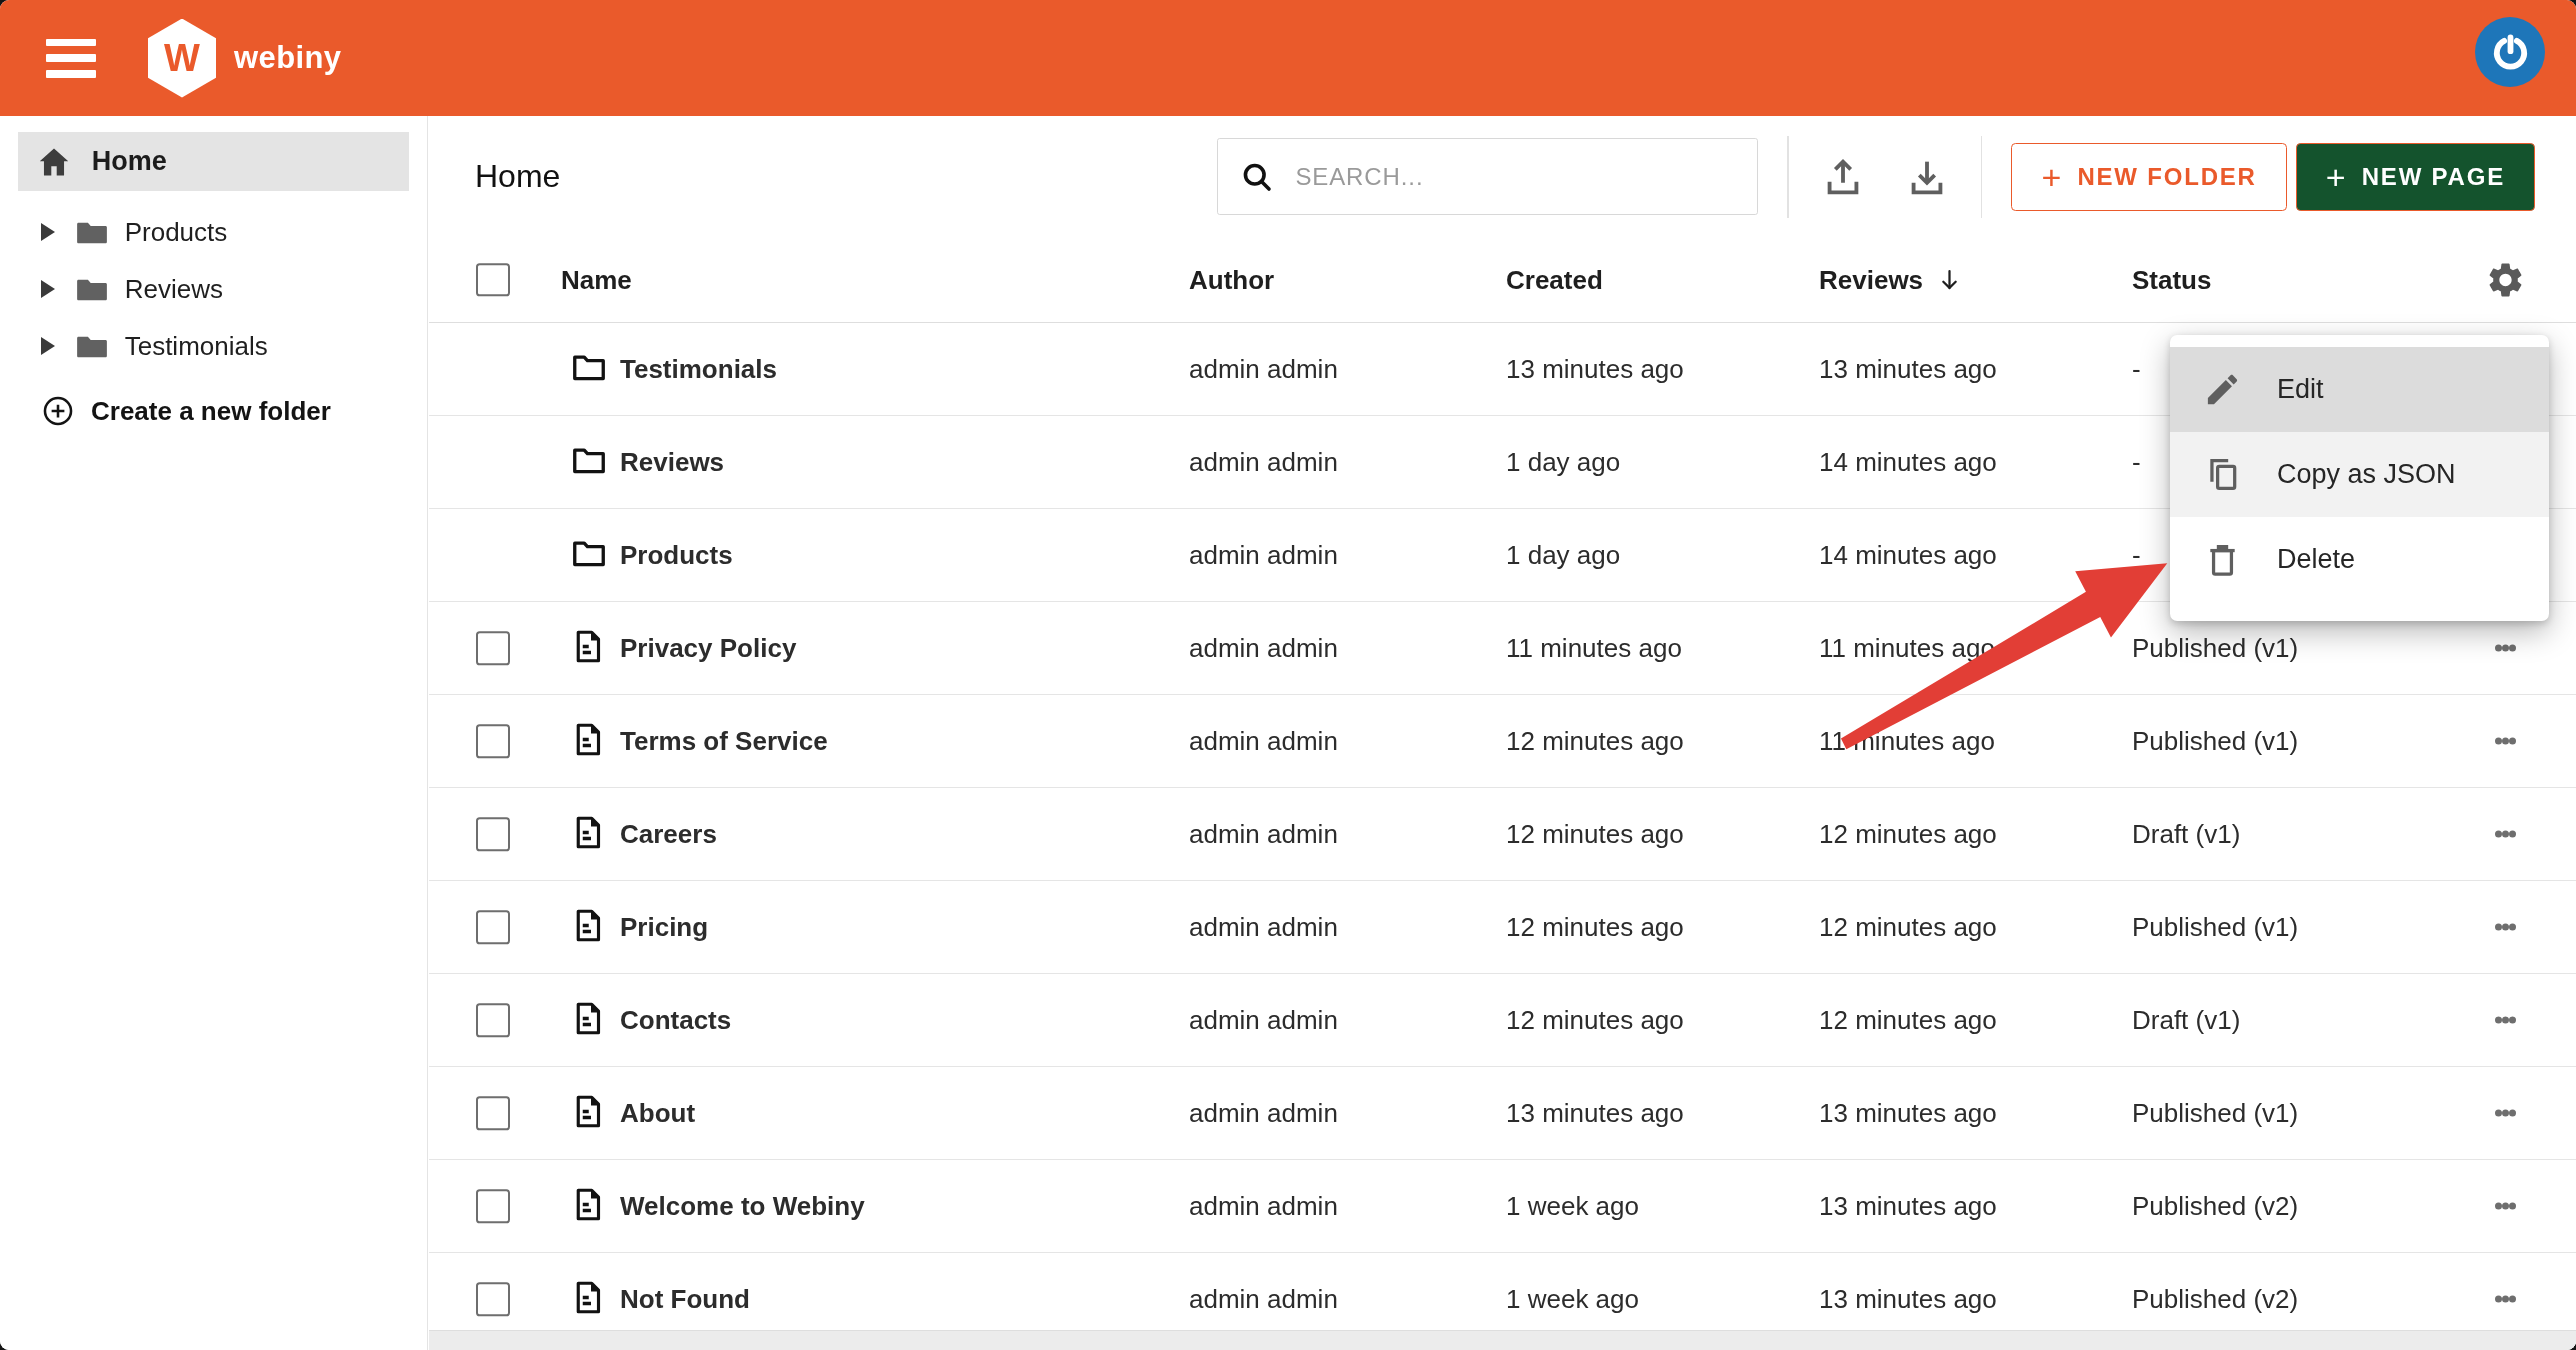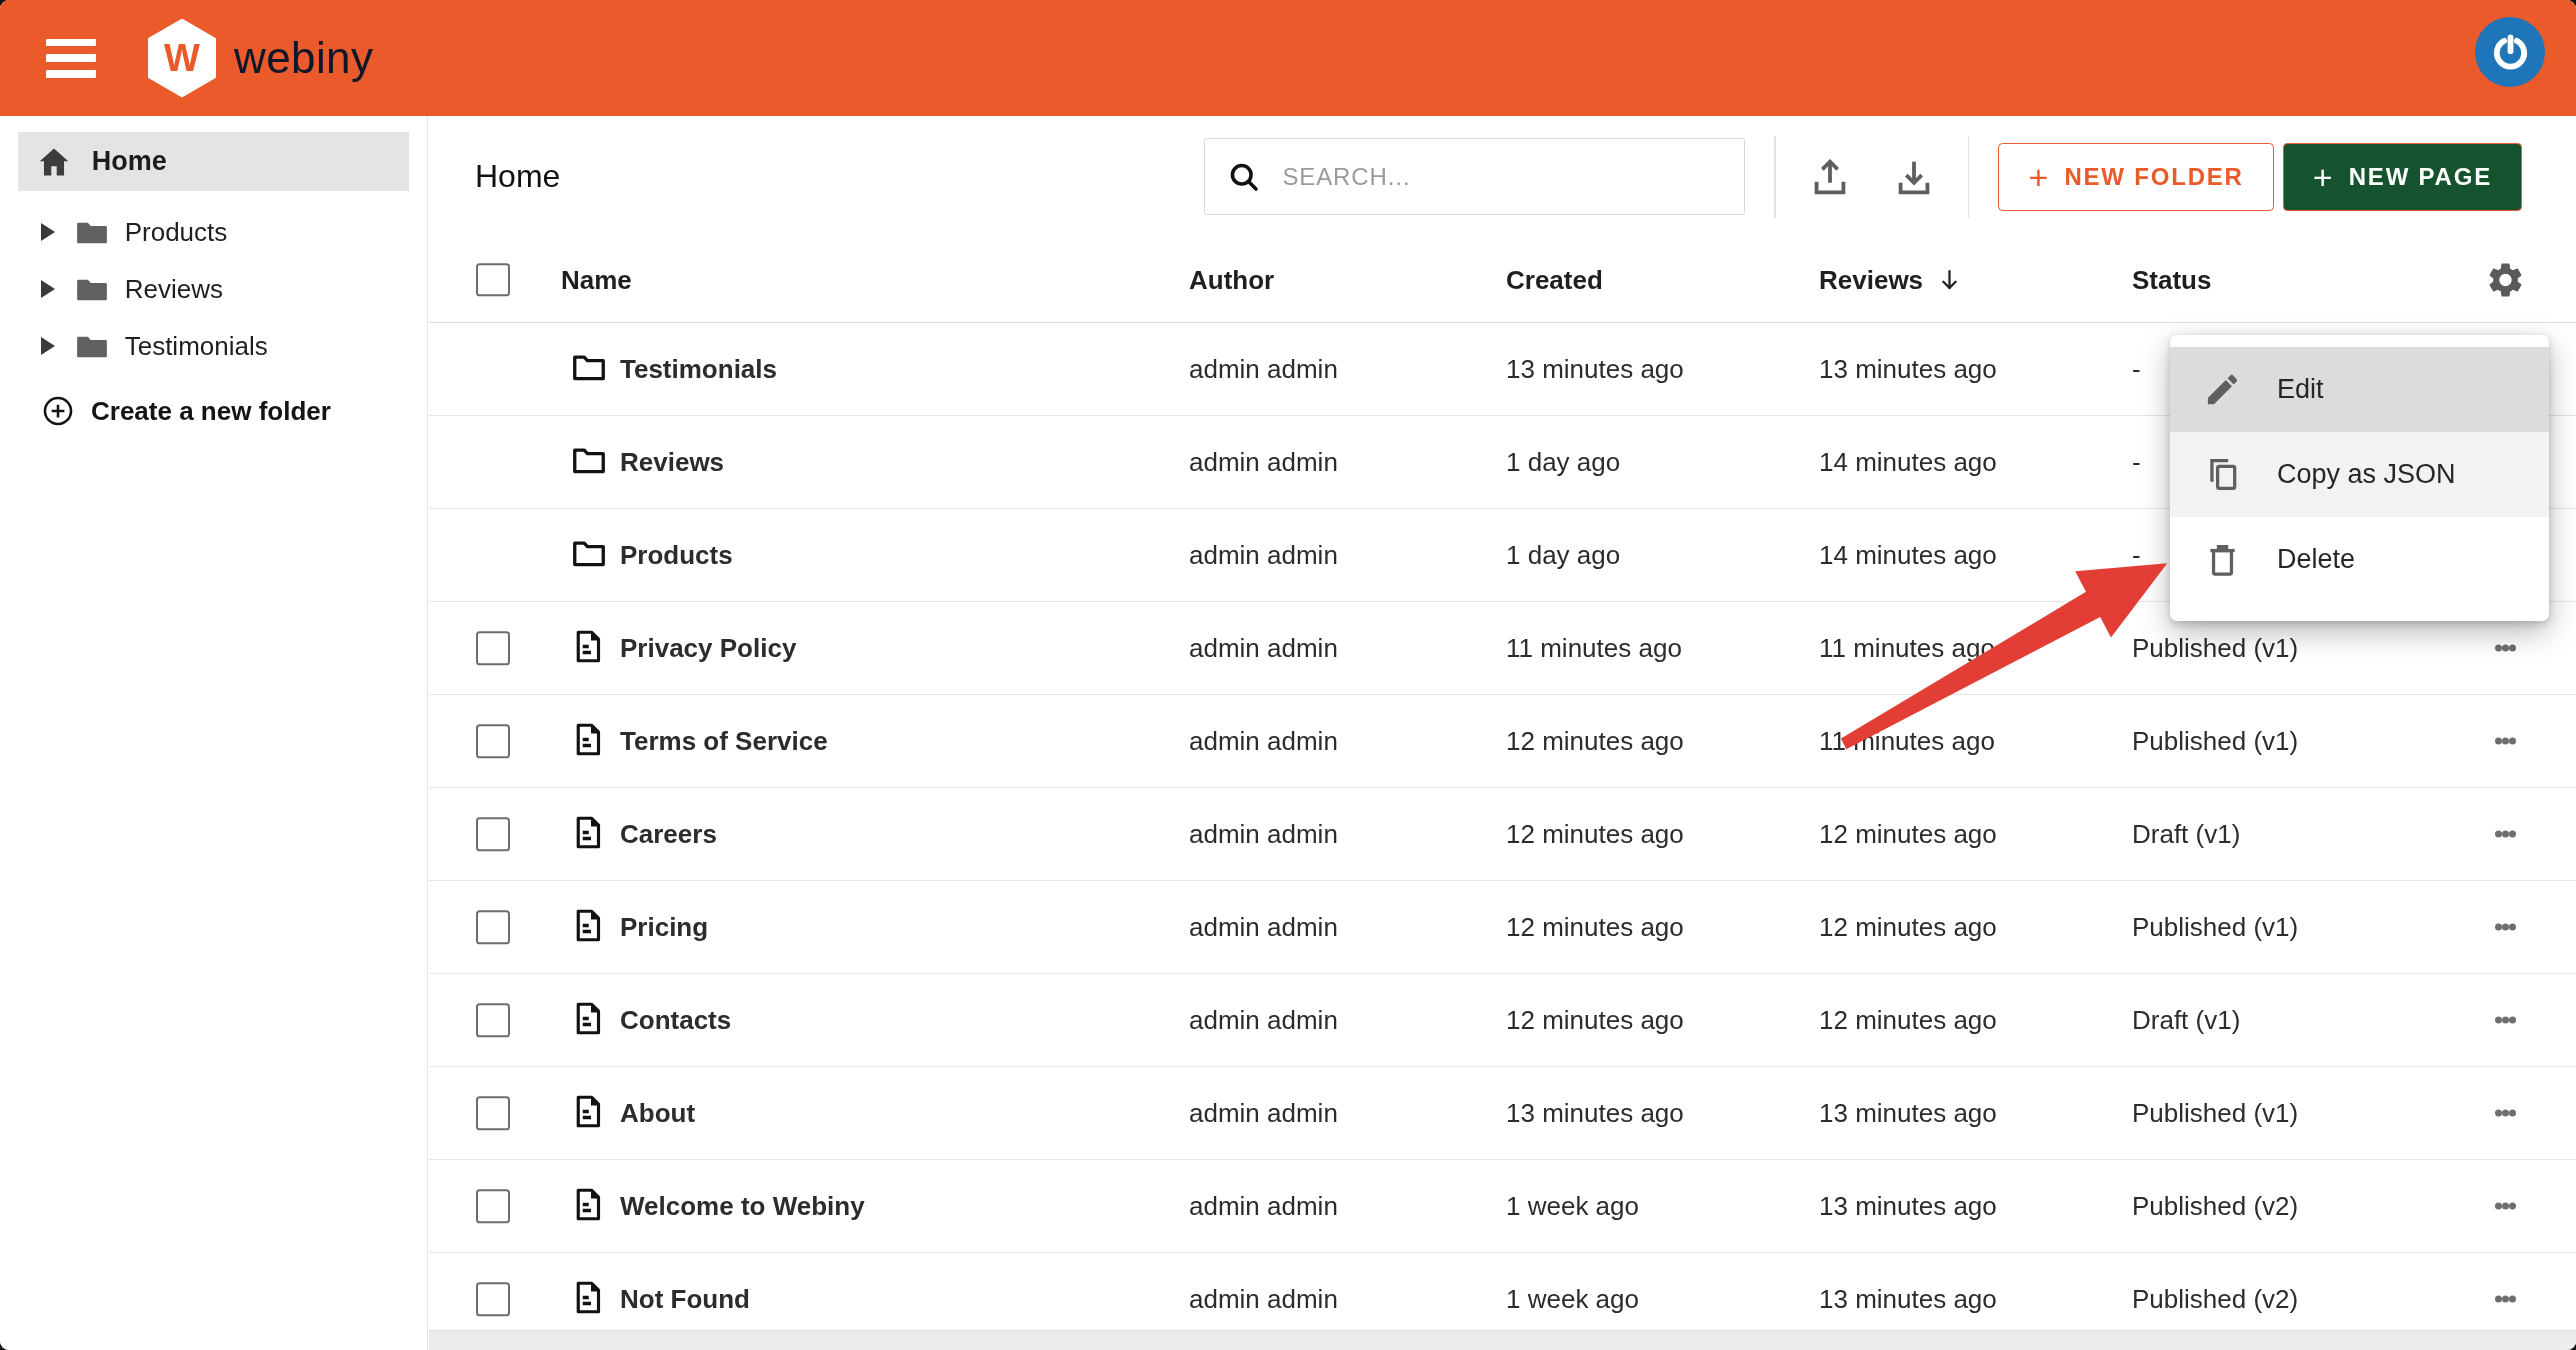--- a/index.html
+++ b/index.html
@@ -7,42 +7,42 @@
          font-family:"Liberation Sans","DejaVu Sans",sans-serif;border-radius:9px;}
   
   .topbar{position:absolute;top:0;left:0;right:0;height:116px;background:#EA5A2B;
           display:flex;align-items:center;}
   .burger{margin-left:46px;width:50px;height:39px;display:flex;flex-direction:column;justify-content:space-between;cursor:pointer;}
   .burger i{display:block;height:7.2px;background:#fff;border-radius:0.9px;}
   .logo{display:flex;align-items:center;margin-left:52px;}
   .hex{width:68px;height:79px;background:#fff;display:flex;align-items:center;justify-content:center;
        clip-path:polygon(50% 0,100% 25%,100% 75%,50% 100%,0 75%,0 25%);}
   .hex span{color:#EA5A2B;font-size:38px;font-weight:800;}
-  .wordmark{color:#0f172a;font-size:44px;font-weight:400;margin-left:18px;letter-spacing:0.4px;}
+  .wordmark{color:#ffffff;font-size:31px;font-weight:700;margin-left:18px;letter-spacing:0.4px;}
   .avatar{position:absolute;right:31px;top:17px;width:70px;height:70px;border-radius:50%;
           background:#1E76B9;display:flex;align-items:center;justify-content:center;cursor:pointer;}
   
   .sidebar{position:absolute;top:116px;left:0;width:427px;bottom:0;background:#fff;border-right:1.8px solid #e4e4e4;}
   .side-home{margin:16px 18px 0 18px;height:59px;background:#e4e4e4;display:flex;align-items:center;cursor:pointer;}
   .side-home svg{margin-left:18px;}
   .side-home .lbl{margin-left:19.7px;font-size:27px;font-weight:700;color:#1c1c1c;}
   .side-folders{margin-top:12.5px;}
   .side-folder{height:57px;display:flex;align-items:center;cursor:pointer;}
   .side-folder .chev{margin-left:41px;width:0;height:0;border-left:14.3px solid #3a3a3a;
                      border-top:9px solid transparent;border-bottom:9px solid transparent;}
   .side-folder svg{margin-left:19.7px;}
   .side-folder .lbl{margin-left:16px;font-size:26px;color:#1f1f1f;}
   .side-create{margin-top:19.7px;display:flex;align-items:center;cursor:pointer;}
   .side-create svg{margin-left:41px;}
   .side-create .lbl{margin-left:16px;font-size:26px;font-weight:700;color:#141414;}
   
   .main{position:absolute;top:116px;left:429px;right:0;bottom:0;background:#fff;}
   .toolbar{position:absolute;top:0;left:0;right:0;height:121px;display:flex;align-items:center;}
   .page-title{margin-left:46px;font-size:32px;color:#111;}
-  .controls{position:absolute;right:54px;top:0;height:121px;display:flex;align-items:center;}
+  .controls{position:absolute;right:41px;top:0;height:121px;display:flex;align-items:center;}
   .searchbox{width:539px;height:75px;border:1.8px solid #d8d8d8;border-radius:2.7px;display:flex;align-items:center;background:#fff;}
   .searchbox svg{margin-left:21.5px;flex:none;}
   .searchbox input{border:none;outline:none;margin-left:18px;width:429px;font-size:24px;letter-spacing:0.9px;
                    color:#333;font-family:inherit;background:transparent;}
   .searchbox input::placeholder{color:#9a9a9a;text-transform:uppercase;}
   .vdiv{width:1.8px;height:82px;background:#e2e2e2;margin:0 29px;}
   .iconbtn{width:50px;height:50px;display:flex;align-items:center;justify-content:center;cursor:pointer;color:#5f5f5f;}
   .iconbtn + .iconbtn{margin-left:34px;}
   .btn{height:66px;border-radius:4.5px;display:flex;align-items:center;font-size:24px;font-weight:600;
        letter-spacing:1.8px;padding:0 29px;cursor:pointer;white-space:nowrap;justify-content:flex-end;}

